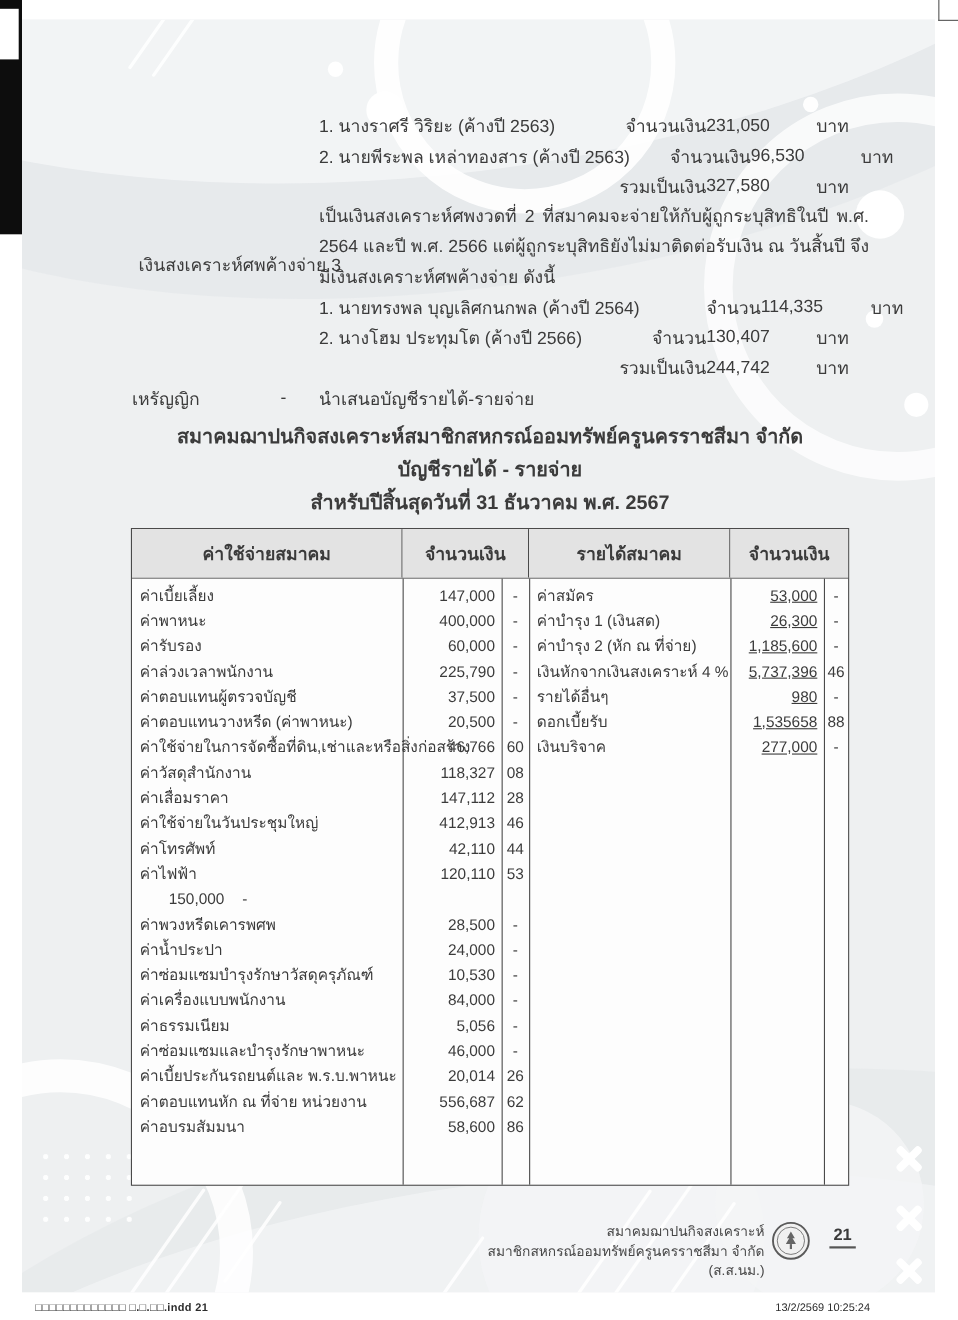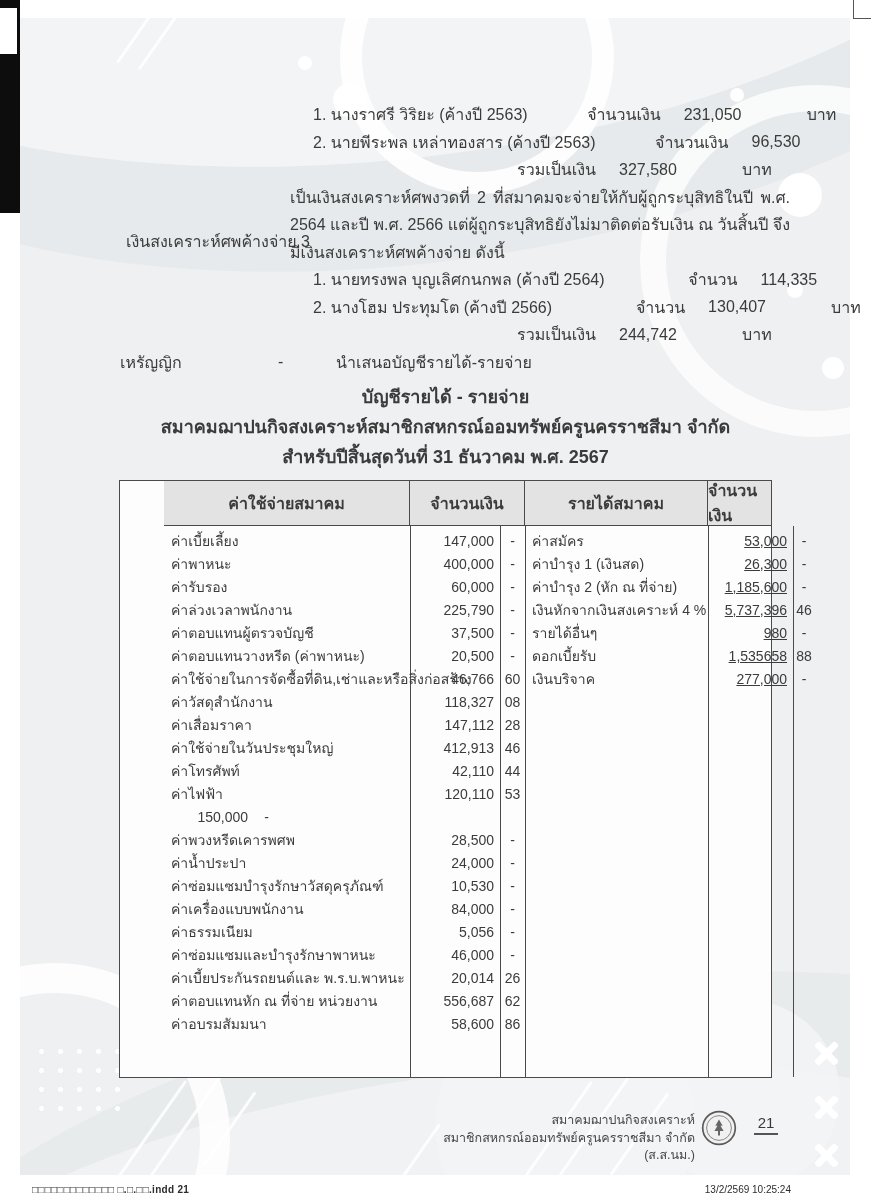--- a/index.html
+++ b/index.html
@@ -55,37 +55,37 @@
   
   .corner-black{position:absolute;left:0;top:0;width:20px;height:213px;background:#0d0d0d;}
   .notch-tl{position:absolute;left:0;top:8px;width:17px;height:46px;background:#ffffff;}
   .crop{position:absolute;background:#ffffff;}
   .crop-tr{left:853px;top:0;width:17px;height:18px;border-left:1px solid #555;border-bottom:1px solid #555;}
   .crop-br{left:853px;top:1178px;width:17px;height:21px;border-left:1px solid #555;border-top:1px solid #555;}
   .crop-bl{left:0;top:1178px;width:57px;height:21px;border-right:1px solid #444;border-top:1px solid #444;}
 
   
   .minutes{position:absolute;left:120px;top:101px;width:682px;font-size:16px;}
-  .m-row{display:flex;height:27.5px;align-items:center;white-space:nowrap;gap:23px;}
+  .m-row{display:flex;height:27.5px;align-items:center;white-space:nowrap;}
   .m-indent{width:170px;flex:none;}
   .m-name{flex:1;}
   .m-label{width:110px;flex:none;text-align:right;}
   .m-amt{width:82px;flex:none;text-align:left;}
   .m-unit{width:60px;flex:none;padding-left:18px;}
   .m-para-wrap{position:relative;height:82.5px;}
   .m-heading{position:absolute;left:6px;top:0;line-height:27.5px;white-space:nowrap;margin-top:44px;}
   .m-para{margin-left:170px;width:500px;line-height:27.5px;text-align:justify;}
   .t-role{width:135px;flex:none;}
   .t-dash{width:35px;flex:none;}
 
   
   .titleblock{position:absolute;left:119px;top:382px;width:653px;text-align:center;font-weight:bold;font-size:18px;line-height:30px;}
 
   
-  .tbl{position:absolute;left:119px;top:480px;width:653px;height:598px;border:1px solid #4a4a4a;background:#fdfdfd;box-sizing:border-box;padding-left:44px;}
+  .tbl{position:absolute;left:119px;top:480px;width:653px;height:598px;border:1px solid #4a4a4a;background:#fdfdfd;box-sizing:border-box;}
   .tbl-head{display:flex;height:44px;border-bottom:1px solid #4a4a4a;}
   .th{background:#e3e3e3;display:flex;align-items:center;justify-content:center;font-weight:bold;font-size:16px;box-sizing:border-box;}
   .th1{width:246px;border-right:1px solid #4a4a4a;}
   .th2{width:115px;border-right:1px solid #4a4a4a;}
   .th3{width:183px;border-right:1px solid #4a4a4a;}
   .th4{flex:1;}
   .tbl-body{position:relative;height:551px;}
   .vline{position:absolute;top:0;bottom:0;width:1px;background:#4a4a4a;}
   .v1{left:246px;}.v2{left:336px;}.v3{left:361px;}.v4{left:544px;}.v5{left:629px;}
   .rows-left{position:absolute;left:0;top:3px;width:361px;}
@@ -95,21 +95,21 @@
   .ca1{width:90px;text-align:right;padding-right:6px;box-sizing:border-box;}
   .cs1{width:25px;text-align:center;}
   .cn2{width:183px;padding-left:7px;box-sizing:border-box;}
   .ca2{width:85px;text-align:right;padding-right:6px;box-sizing:border-box;text-decoration:underline;}
   .cs2{width:22px;text-align:center;}
 
   
   .page-footer{position:absolute;left:400px;top:1110px;width:400px;}
   .org{position:absolute;left:0;top:2px;width:295px;text-align:right;font-size:12.5px;line-height:17.5px;color:#474747;}
   .seal{position:absolute;left:301px;top:0;width:36px;height:36px;}
-  .pageno{position:absolute;left:345px;top:4px;width:42px;text-align:center;font-size:15px;font-weight:normal;color:#3a3a3a;}
+  .pageno{position:absolute;left:345px;top:4px;width:42px;text-align:center;font-size:15px;font-weight:bold;color:#3a3a3a;}
   .pageno span{border-bottom:2.5px solid #555;padding:0 4px 2px;}
 
   
   .slug{position:absolute;left:0;top:1175px;width:871px;height:25px;background:#ffffff;font-size:10px;color:#2c2c2c;}
   .slug-left{position:absolute;left:32px;top:9px;letter-spacing:.3px;font-weight:bold;}
   .slug-right{position:absolute;right:80px;top:9px;}
 </style>
 </head>
 <body>
 
@@ -211,22 +211,22 @@
     </div>
 
     <div class="m-row">
       <span class="t-role">เหรัญญิก</span>
       <span class="t-dash">-</span>
       <span>นำเสนอบัญชีรายได้-รายจ่าย</span>
     </div>
   </section>
 
   <section class="titleblock">
+    <div>สมาคมฌาปนกิจสงเคราะห์สมาชิกสหกรณ์ออมทรัพย์ครูนครราชสีมา จำกัด</div>
     <div>บัญชีรายได้ - รายจ่าย</div>
-    <div>สมาคมฌาปนกิจสงเคราะห์สมาชิกสหกรณ์ออมทรัพย์ครูนครราชสีมา จำกัด</div>
     <div>สำหรับปีสิ้นสุดวันที่ 31 ธันวาคม พ.ศ. 2567</div>
   </section>
 
   <div class="tbl">
     <div class="tbl-head">
       <div class="th th1">ค่าใช้จ่ายสมาคม</div>
       <div class="th th2">จำนวนเงิน</div>
       <div class="th th3">รายได้สมาคม</div>
       <div class="th th4">จำนวนเงิน</div>
     </div>

